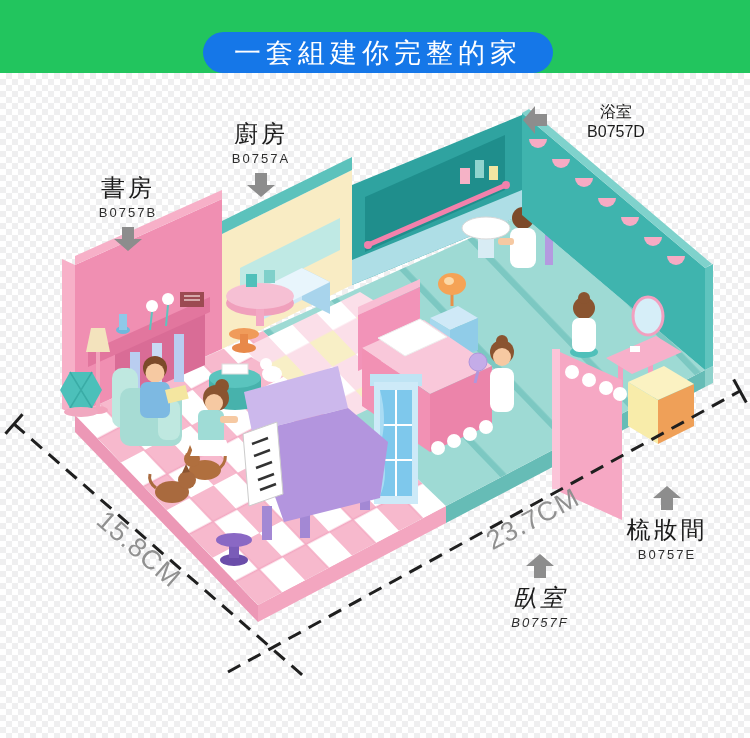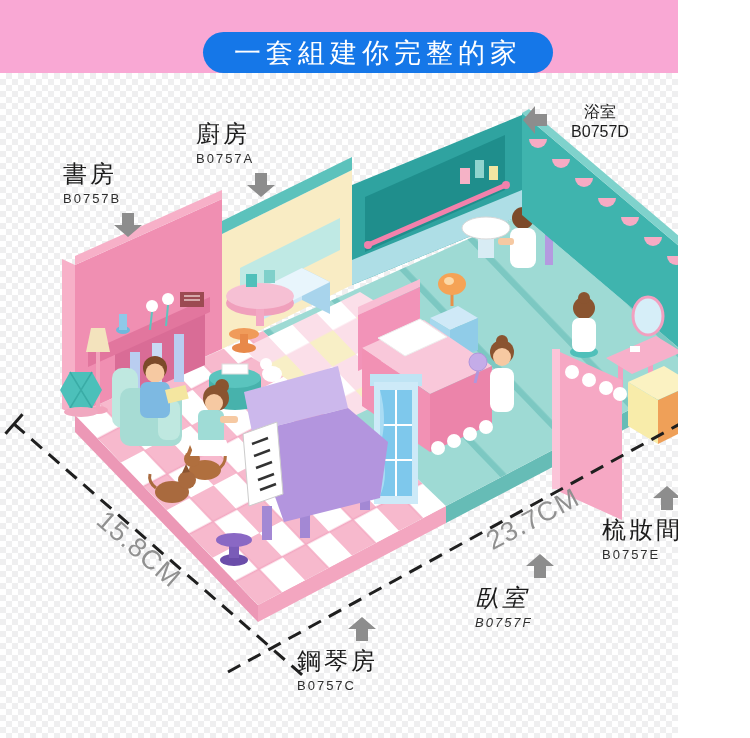--- a/index.html
+++ b/index.html
@@ -1,43 +1,43 @@
 <!DOCTYPE html>
 <html><head>
 <meta charset="utf-8">
 <style>
   html,body{margin:0;padding:0;background:#fff;}
   .canvas{
-    position:relative;width:678px;height:738px;overflow:hidden;
+    position:relative;width:750px;height:738px;overflow:hidden;
     font-family:"Liberation Sans","DejaVu Sans",sans-serif;
-    background:#f9a8d4;
+    background:#22c55e;
   }
   .bg-pattern{
     position:absolute;left:0;top:73px;width:750px;height:665px;
     background-color:#ffffff;
     background-image:
       linear-gradient(45deg,#efeff0 25%,transparent 25%,transparent 75%,#efeff0 75%),
       linear-gradient(45deg,#efeff0 25%,transparent 25%,transparent 75%,#efeff0 75%);
     background-size:12px 12px;
     background-position:0 0,6px 6px;
   }
   .banner{
     position:absolute;left:203px;top:32px;width:350px;height:41px;
     background:#1577e8;border-radius:21px;
     color:#fff;font-size:27px;letter-spacing:5px;
     display:flex;align-items:center;justify-content:center;
     white-space:nowrap;
   }
   .scene{position:absolute;left:0;top:0;}
-  .label{position:absolute;text-align:left;color:#1c1c1c;width:130px;}
+  .label{position:absolute;text-align:center;color:#1c1c1c;width:130px;}
   .label .cn{font-size:24px;letter-spacing:3px;line-height:28px;}
   .label .code{font-size:13px;letter-spacing:2px;color:#2e2e2e;margin-top:2px;line-height:17px;}
   .arrow{fill:#8d8d8d;display:block;margin:6px auto 0;}
   .arrow.before{margin:0 auto 6px;}
-  .label-bathroom{position:absolute;left:522px;top:102px;display:flex;align-items:flex-start;color:#1c1c1c;}
+  .label-bathroom{position:absolute;left:522px;top:102px;display:flex;align-items:flex-start;color:#1c1c1c;gap:16px;}
   .label-bathroom .arrow{margin:4px 10px 0 0;}
   .label-bathroom .txt{width:84px;text-align:center;}
   .dim{font-size:27px;letter-spacing:1px;fill:#909090;}
   .dash{stroke:#1f1f1f;stroke-width:3;fill:none;stroke-dasharray:14 9;}
   .tick{stroke:#1f1f1f;stroke-width:3;fill:none;}
 </style>
 </head>
 <body>
 
 <div class="canvas">
@@ -256,21 +256,21 @@
   </svg>
 
   <div class="label" style="left:196px;top:120px;">
     <div class="cn">廚房</div>
     <div class="code">B0757A</div>
     <svg class="arrow" width="28" height="24" viewBox="0 0 28 24">
       <polygon points="14,24 0,12 8,12 8,0 20,0 20,12 28,12"></polygon>
     </svg>
   </div>
 
-  <div class="label" style="left:63px;top:160px;">
+  <div class="label" style="left:63px;top:174px;">
     <div class="cn">書房</div>
     <div class="code">B0757B</div>
     <svg class="arrow" width="28" height="24" viewBox="0 0 28 24">
       <polygon points="14,24 0,12 8,12 8,0 20,0 20,12 28,12"></polygon>
     </svg>
   </div>
 
   <div class="label-bathroom">
     <svg class="arrow" width="26" height="28" viewBox="0 0 24 28">
       <polygon points="0,14 12,0 12,8 24,8 24,20 12,20 12,28"></polygon>
@@ -290,20 +290,13 @@
   </div>
 
   <div class="label" style="left:475px;top:554px;font-style:italic;">
     <svg class="arrow before" width="28" height="24" viewBox="0 0 28 24">
       <polygon points="14,0 28,12 20,12 20,24 8,24 8,12 0,12"></polygon>
     </svg>
     <div class="cn">臥室</div>
     <div class="code">B0757F</div>
   </div>
 
-  <div class="label" style="left:297px;top:617px;">
-    <svg class="arrow before" width="28" height="24" viewBox="0 0 28 24">
-      <polygon points="14,0 28,12 20,12 20,24 8,24 8,12 0,12"></polygon>
-    </svg>
-    <div class="cn">鋼琴房</div>
-    <div class="code">B0757C</div>
-  </div>
 </div>
 
 </body></html>

